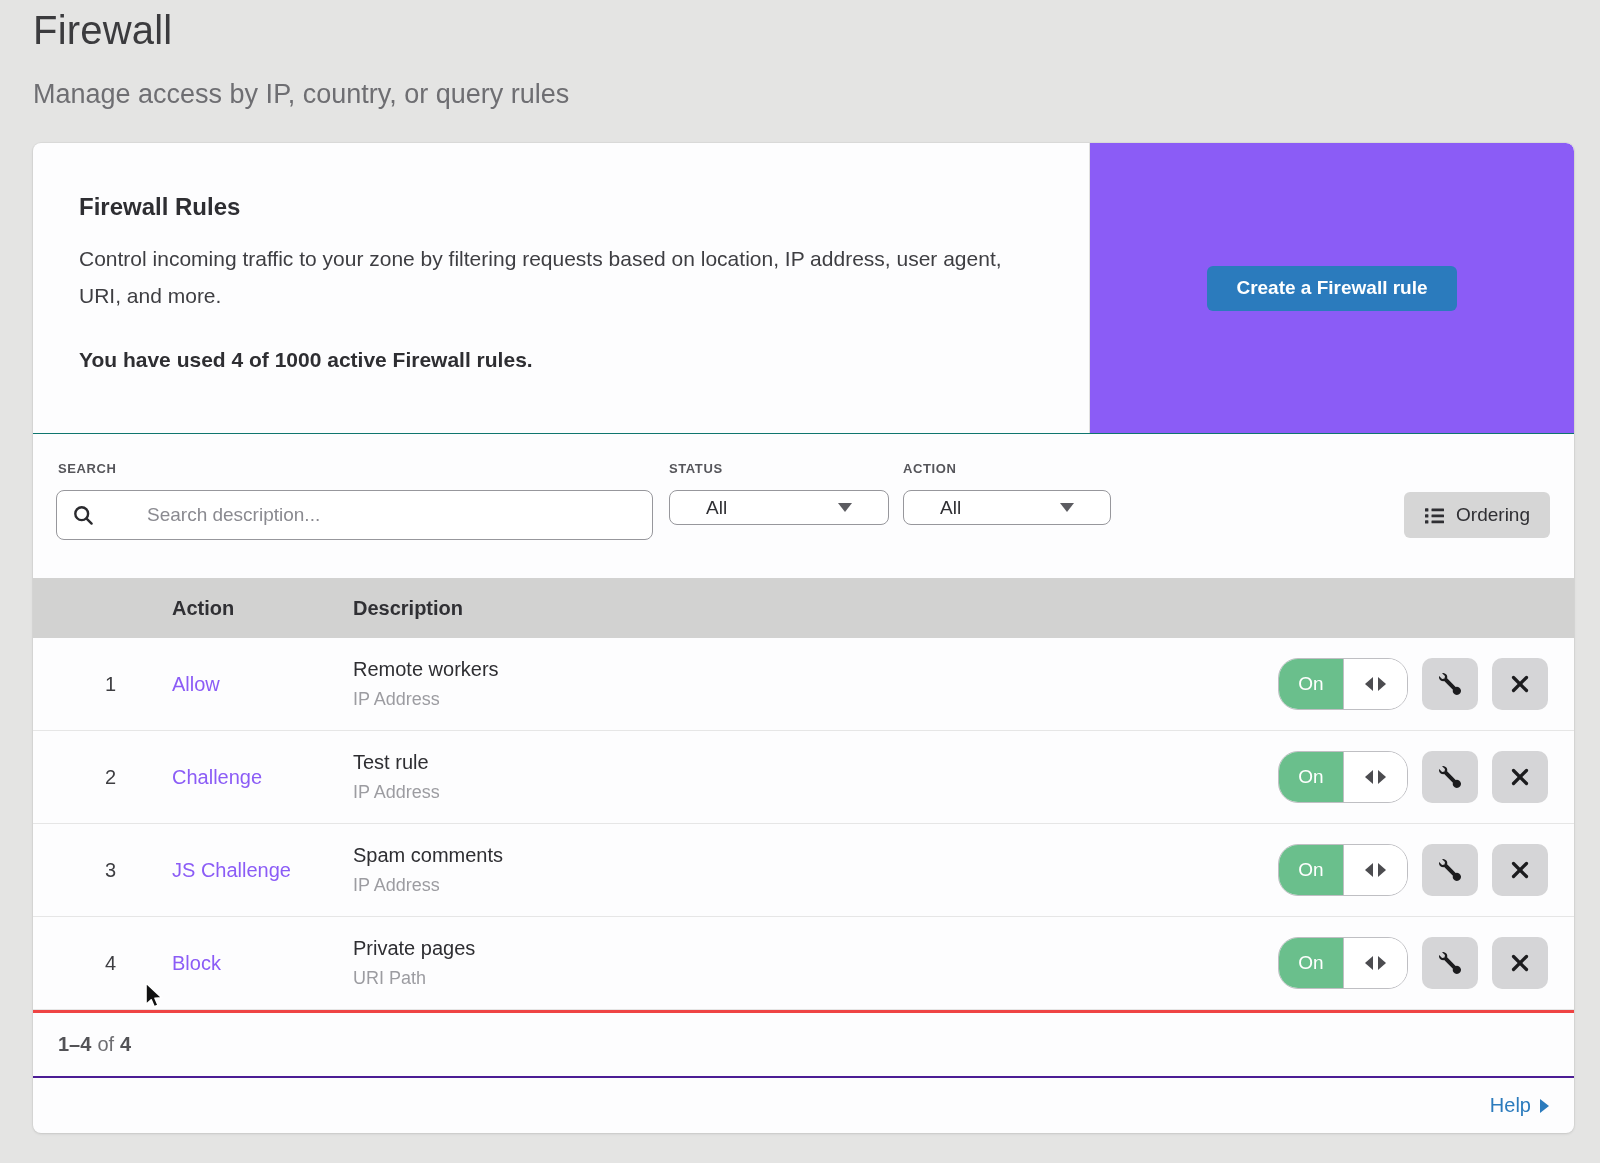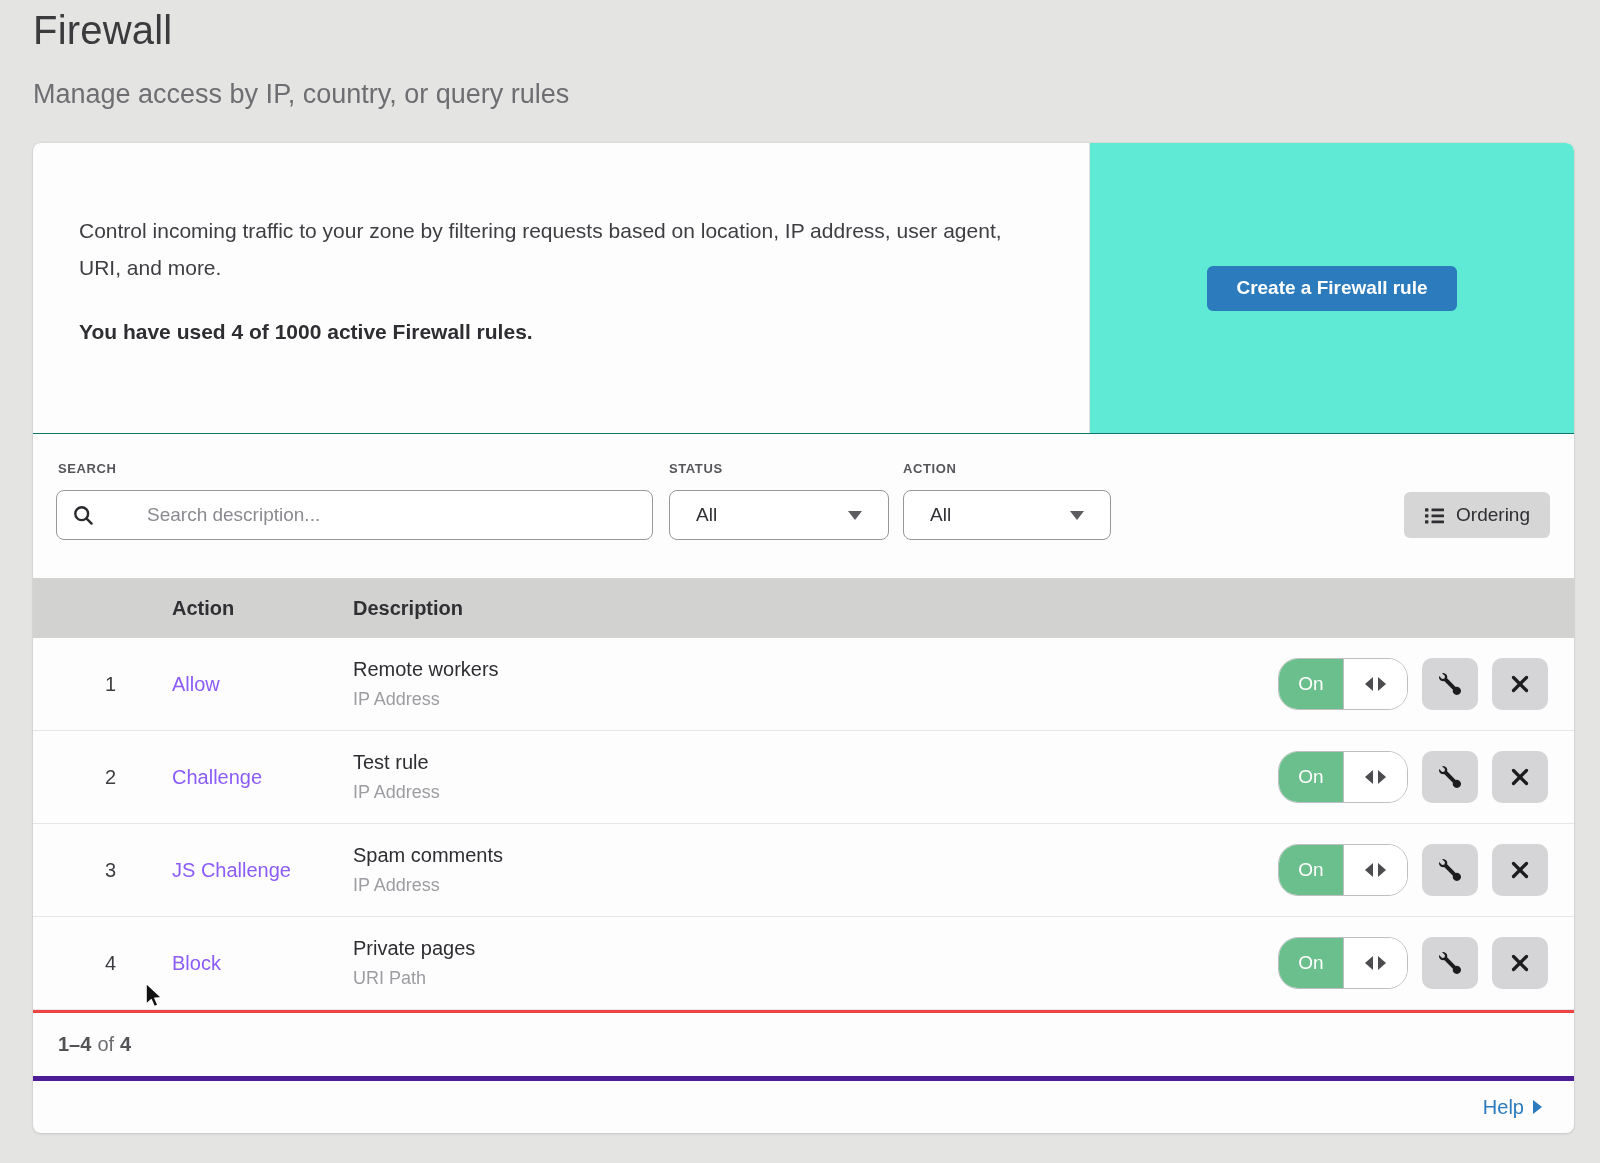--- a/index.html
+++ b/index.html
@@ -25,21 +25,21 @@
     overflow:hidden;
   }
 
   
   .overview { display:flex; height:290px; }
   .overview-left { width:1056px; padding:50px 46px 0 46px; }
   .overview-heading { font-size:24px; font-weight:700; color:#2e2e32; }
   .overview-desc { margin-top:20px; max-width:945px; font-size:21px; line-height:1.74; color:#3e3e42; }
   .overview-usage { margin-top:34px; font-size:21px; font-weight:700; color:#2e2e32; }
   .overview-right {
-    flex:1; background:#5eead4; border-left:1px solid #e0e0df;
+    flex:1; background:#8b5cf6; border-left:1px solid #e0e0df;
     display:flex; align-items:center; justify-content:center;
     border-top-right-radius:8px;
   }
   .create-btn {
     min-width:250px; height:45px; padding:0 24px;
     background:#2b7bbd; color:#ffffff; border:none; border-radius:6px;
     font-family:inherit; font-size:19px; font-weight:700; cursor:pointer;
   }
 
   
@@ -56,23 +56,23 @@
     border:1px solid #97979c; border-radius:8px; background:#fff;
     display:flex; align-items:center; padding:0 16px;gap:41px;
   }
   .search-box svg { flex:none; margin-right:12px; }
   .search-input {
     flex:1; border:none; outline:none; background:transparent;
     font-family:inherit; font-size:19px; color:#2f2f33;
   }
   .search-input::placeholder { color:#8a8a90; opacity:1; }
   .select-box {
-    position:absolute; top:56px; height:50px;
+    position:absolute; top:56px; height:35px;
     border:1px solid #97979c; border-radius:8px; background:#fff;
-    display:flex; align-items:center; padding:0 26px; cursor:pointer;
+    display:flex; align-items:center; padding:0 36px; cursor:pointer;
   }
   .sel-status { left:636px; width:220px; }
   .sel-action { left:870px; width:208px; }
   .select-value { font-size:19px; color:#2f2f33; }
   .caret {
     margin-left:auto; width:0; height:0;
     border-left:7px solid transparent; border-right:7px solid transparent;
     border-top:9px solid #5c5c61;
   }
   .ordering-btn {
@@ -109,39 +109,40 @@
   .icon-btn {
     width:56px; height:52px; background:#d5d5d7; border:none; border-radius:10px;
     display:flex; align-items:center; justify-content:center; cursor:pointer; color:#1c1c1e;
   }
 
   
   .table-footer { height:66px; border-top:3px solid #ef4444; display:flex; align-items:center; padding-left:25px;
                   font-size:20px; }
   .range-strong { font-weight:700; color:#525256; }
   .range-of { color:#6d6d71; margin:0 6px; }
-  .help-row { height:57px; border-top:5px solid #4c1d95; display:flex; align-items:center; justify-content:flex-end; padding-right:32px; }
+  .help-row { height:57px; border-top:2px solid #4c1d95; display:flex; align-items:center; justify-content:flex-end; padding-right:25px; }
   .help-link { display:flex; align-items:center; gap:9px; font-size:20px; color:#2b7bbd; cursor:pointer; text-decoration:none; }
   .help-arrow { width:0; height:0; border-top:7px solid transparent; border-bottom:7px solid transparent; border-left:9px solid #2b7bbd; }
 
   
   .mouse-cursor { position:absolute; left:144px; top:982px; pointer-events:none; }
 </style>
 </head>
 <body>
 
 <div class="page-header">
   <div class="page-title">Firewall</div>
   <div class="page-subtitle">Manage access by IP, country, or query rules</div>
 </div>
 
 <div class="card">
 
   <div class="overview">
     <div class="overview-left">
+      <div class="overview-heading">Firewall Rules</div>
       <div class="overview-desc">Control incoming traffic to your zone by filtering requests based on location, IP address, user agent, URI, and more.</div>
       <div class="overview-usage">You have used 4 of 1000 active Firewall rules.</div>
     </div>
     <div class="overview-right">
       <button class="create-btn">Create a Firewall rule</button>
     </div>
   </div>
 
   <div class="filters">
     <div class="filter-label lbl-search">SEARCH</div>

